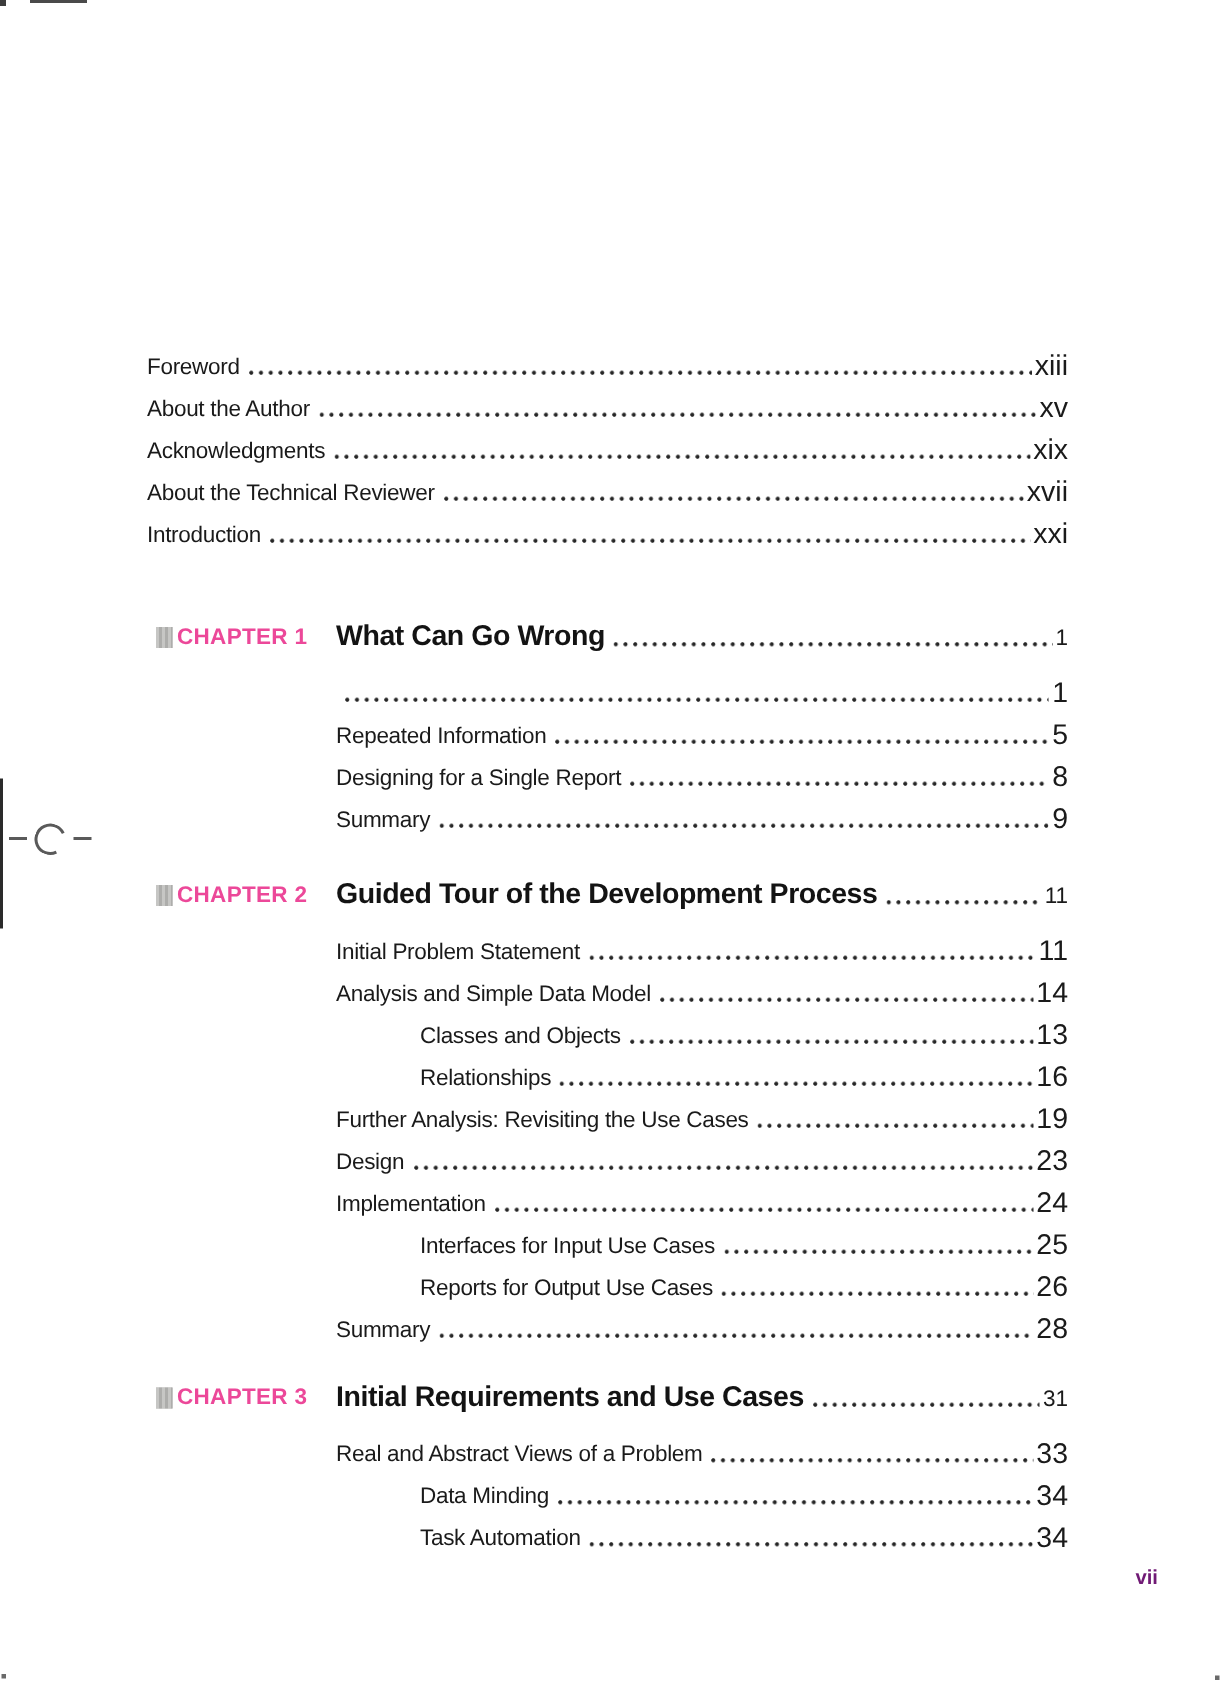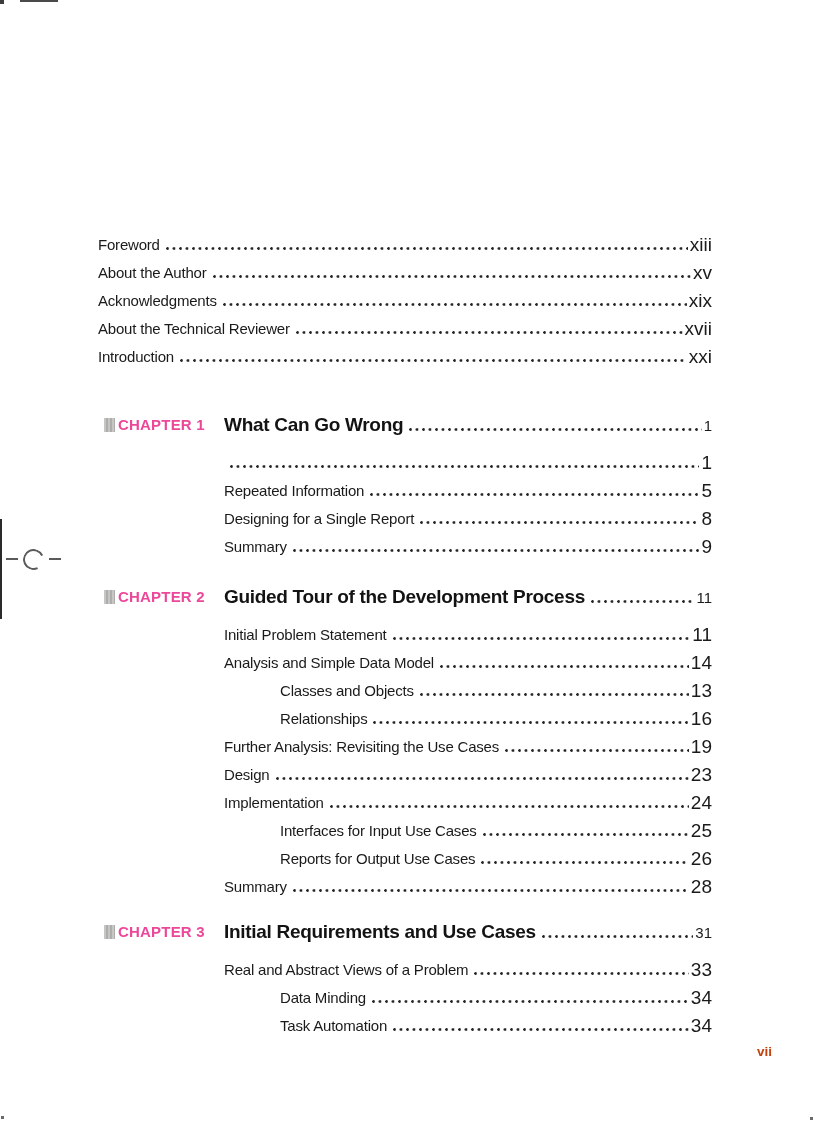--- a/index.html
+++ b/index.html
@@ -65,21 +65,21 @@
   .ch-square { width:11px; height:14px; background:#b9b9b7; margin:0 3px 0 6px;
     background-image:repeating-linear-gradient(90deg,#c6c6c4 0 2px,#adadab 2px 4px); }
   .ch-label { font-size:15px; font-weight:bold; letter-spacing:0.2px; line-height:18px; color:#ec4899; white-space:nowrap; }
   .ch-titlecol { flex:1; display:flex; align-items:flex-end;text-align:right; }
   .ch-title { font-size:19px; font-weight:bold; letter-spacing:-0.3px; line-height:23px; color:#131313; white-space:nowrap; }
   .ch-leader { margin-bottom:5px; }
   .ch-page { font-size:15px; line-height:20px; color:#1a1a1a; }
 
   .folio {
     position:absolute; right:44px; top:1044px;
-    font-size:13.5px; font-weight:bold; color:#c2410c;
+    font-size:13.5px; font-weight:bold; color:#701a75;
   }
 </style>
 </head>
 <body>
 
 <div class="page">
 
   <div class="top-corner-mark"></div>
   <div class="top-line-mark"></div>
 

